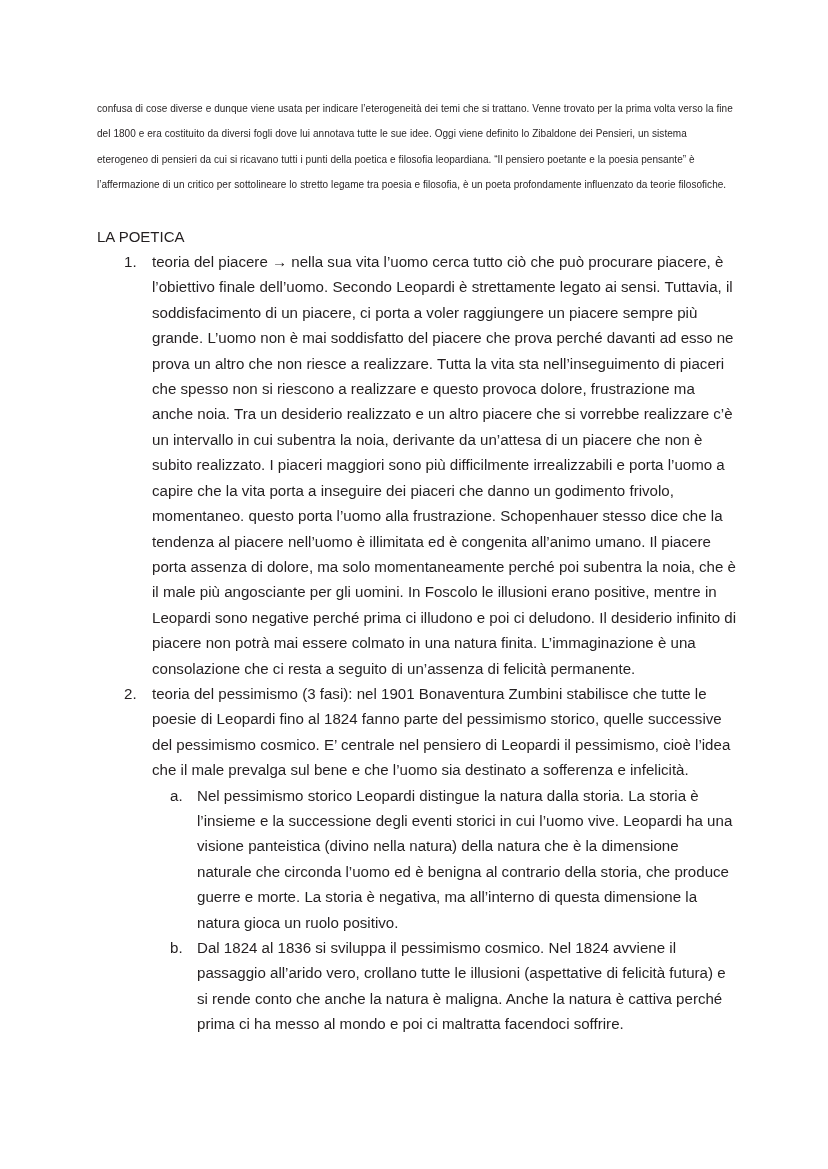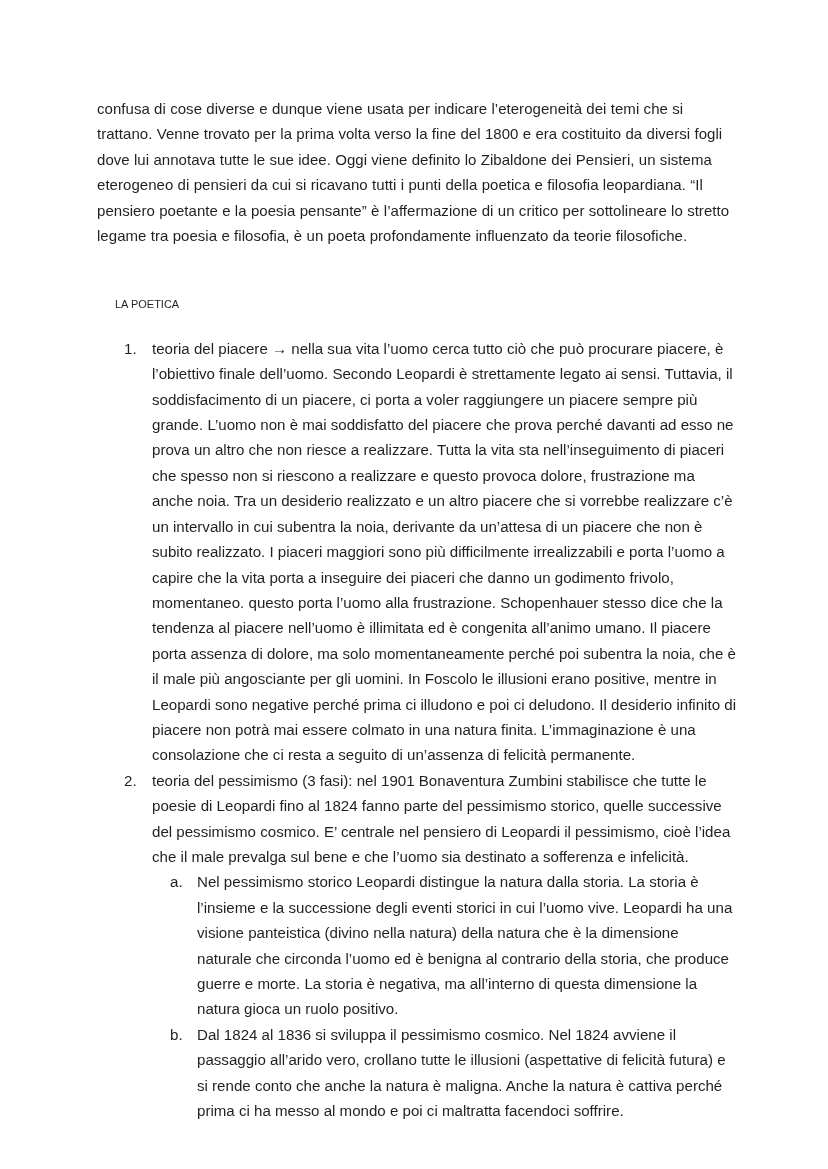--- a/index.html
+++ b/index.html
@@ -21,31 +21,31 @@
     overflow: hidden;
     box-sizing: border-box;
   }
   .content {
     position: absolute;
     left: 97px;
     top: 96px;
     width: 640px;
   }
   .para {
-    font-size: 15px;
+    font-size: 10px;
     line-height: 25.4px;
     letter-spacing: 0.04px;
     text-align: left;
     margin: 0;
     word-spacing: 0.1px;
   }
   .heading {
-    font-size: 11px;
+    font-size: 15px;
     line-height: 25.4px;
-    margin: 18px;
+    margin: 0;
     padding-top: 26px;
     font-weight: 400;
   }
   
   ol.lvl1 {
     list-style: none;
     margin: 0;
     padding: 0;
   }
   ol.lvl1 > li {

